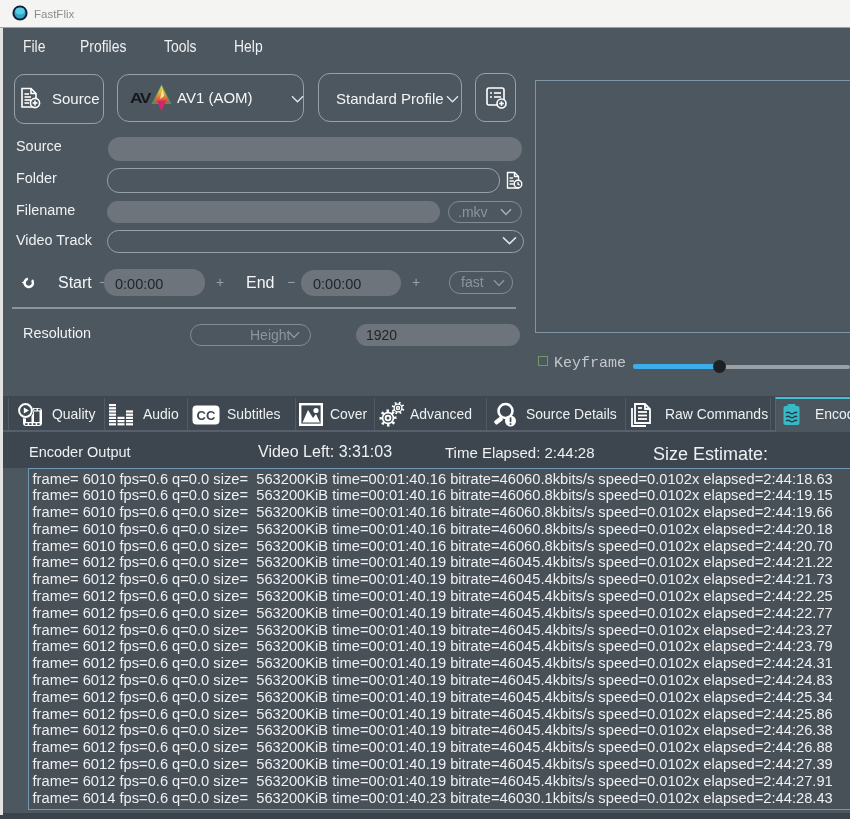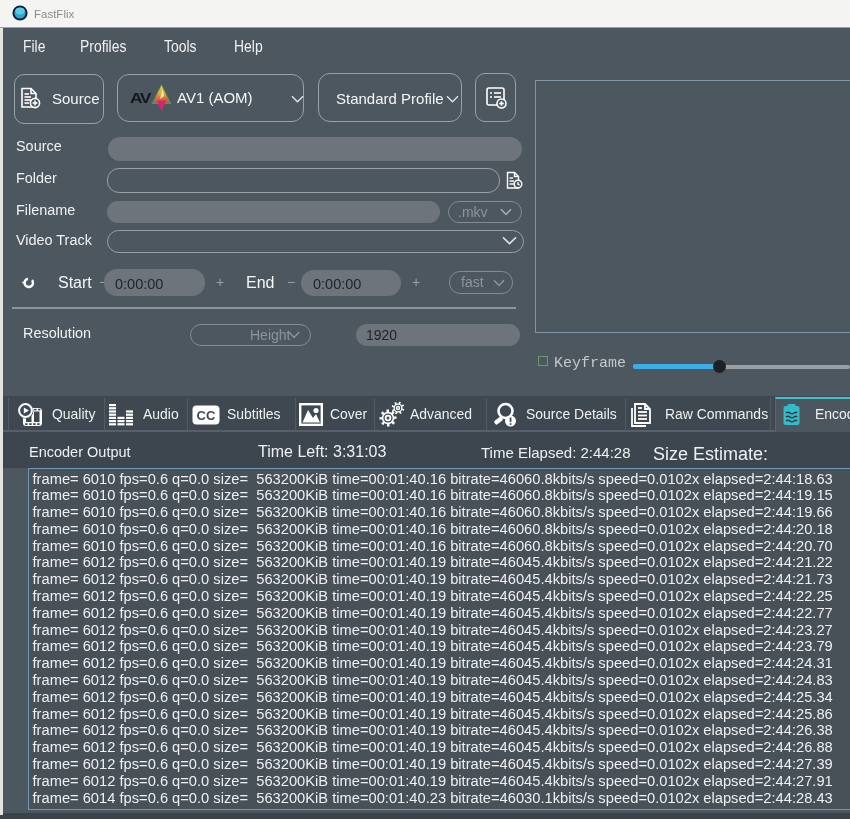--- a/index.html
+++ b/index.html
@@ -263,22 +263,22 @@
   <g stroke="#2a3a44" stroke-width="1.4" fill="none">
     <path d="M3 9 q2 -1.5 4 0 t4 0 t3 0"></path>
     <path d="M3 13 q2 -1.5 4 0 t4 0 t3 0"></path>
     <path d="M3 17 q2 -1.5 4 0 t4 0 t3 0"></path>
   </g>
 </svg>
 <div class="abs tabtext" style="left:815px; top:404.5px;">Encoder</div>
 
 <div class="abs" style="left:0; top:432px; width:850px; height:36px; background:#3d464f;"></div>
 <div class="abs statustext" style="left:29px; top:444px; font-size:14.5px;text-align:center;">Encoder Output</div>
-<div class="abs statustext" style="left:258px; top:443px; font-size:16px;">Time Left: 3:31:03</div>
-<div class="abs statustext" style="left:445px; top:444px; font-size:15px;margin-left:36px;">Time Elapsed: 2:44:28</div>
+<div class="abs statustext" style="left:258px; top:443px; font-size:16px;">Video Left: 3:31:03</div>
+<div class="abs statustext" style="left:445px; top:444px; font-size:15px;">Time Elapsed: 2:44:28</div>
 <div class="abs statustext" style="left:653px; top:444px; font-size:18px;">Size Estimate: 1319.91MB</div>
 
 <div class="abs console">
     <pre>frame= 6010 fps=0.6 q=0.0 size=  563200KiB time=00:01:40.16 bitrate=46060.8kbits/s speed=0.0102x elapsed=2:44:18.63
 frame= 6010 fps=0.6 q=0.0 size=  563200KiB time=00:01:40.16 bitrate=46060.8kbits/s speed=0.0102x elapsed=2:44:19.15
 frame= 6010 fps=0.6 q=0.0 size=  563200KiB time=00:01:40.16 bitrate=46060.8kbits/s speed=0.0102x elapsed=2:44:19.66
 frame= 6010 fps=0.6 q=0.0 size=  563200KiB time=00:01:40.16 bitrate=46060.8kbits/s speed=0.0102x elapsed=2:44:20.18
 frame= 6010 fps=0.6 q=0.0 size=  563200KiB time=00:01:40.16 bitrate=46060.8kbits/s speed=0.0102x elapsed=2:44:20.70
 frame= 6012 fps=0.6 q=0.0 size=  563200KiB time=00:01:40.19 bitrate=46045.4kbits/s speed=0.0102x elapsed=2:44:21.22
 frame= 6012 fps=0.6 q=0.0 size=  563200KiB time=00:01:40.19 bitrate=46045.4kbits/s speed=0.0102x elapsed=2:44:21.73

